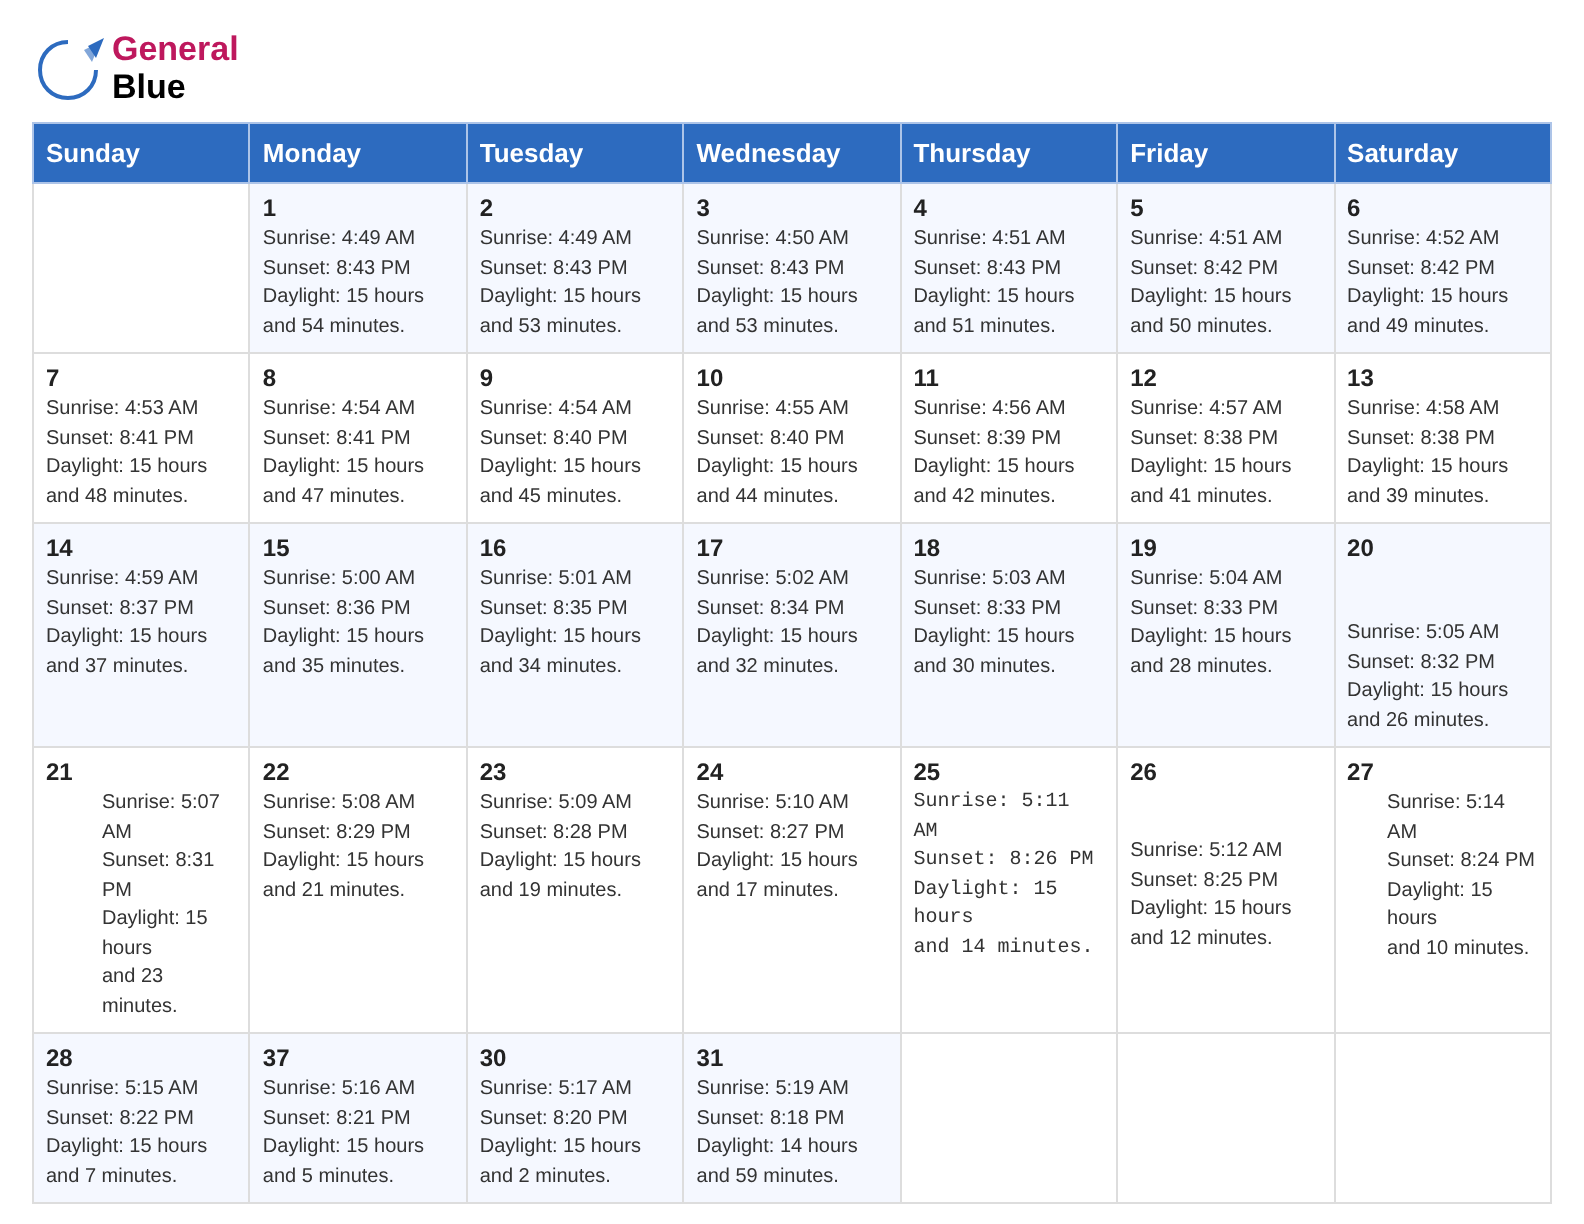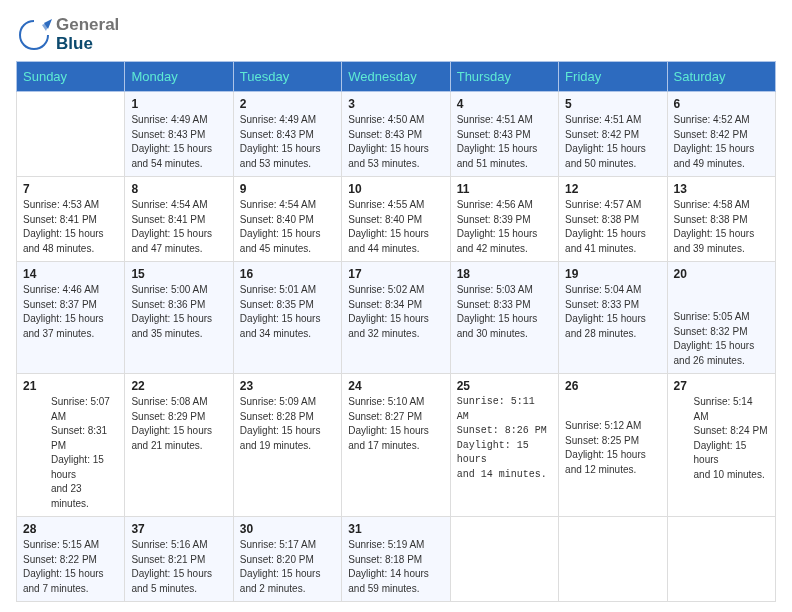--- a/index.html
+++ b/index.html
@@ -33,23 +33,23 @@
       font-size: 16px;
       color: #555;
     }
     table {
       width: 100%;
       border-collapse: collapse;
       border: 1px solid #ccc;
     }
     thead tr th {
       background-color: #2d6bbf;
-      color: #5eead4;
+      color: #ffffff;
       font-size: 13px;
-      font-weight: normal;
+      font-weight: bold;
       padding: 7px 6px;
       text-align: left;
       border: 1px solid #adc4e8;
     }
     tbody tr td {
       vertical-align: top;
       padding: 5px 6px;
       font-size: 10.5px;
       color: #222;
       border: 1px solid #ddd;
@@ -82,22 +82,22 @@
 <body>
 
 <div class="header-area">
   <div class="logo">
   <svg width="36" height="36" viewBox="0 0 36 36">
     <path d="M18 4 C10 4 4 10 4 18 C4 26 10 32 18 32 C26 32 32 26 32 18" fill="none" stroke="#2d6bbf" stroke-width="2"></path>
     <path d="M28 6 L36 2 L32 12 Z" fill="#2d6bbf"></path>
     <path d="M26 8 L34 4 L30 14 Z" fill="#2d6bbf" opacity="0.6"></path>
   </svg>
   <div>
-    <div style="font-size:17px; font-weight:bold; color:#737373; line-height:1.1;">General</div>
-    <div style="font-size:17px; font-weight:bold; color:#0c4a6e; line-height:1.1;">Blue</div>
+    <div style="font-size:17px; font-weight:bold; color:#be185d; line-height:1.1;">General</div>
+    <div style="font-size:17px; font-weight:bold; color:#000000; line-height:1.1;">Blue</div>
   </div>
 </div>
   <div class="title-area">
     <div class="month-title"></div>
     <div class="location-title"></div>
   </div>
 </div>
 
 <table>
   <thead>
@@ -204,21 +204,21 @@
           <span class="day-number">13</span>
           <div class="cell-text" style="white-space: pre-line;">Sunrise: 4:58 AM
 Sunset: 8:38 PM
 Daylight: 15 hours
 and 39 minutes.</div>
         </td>
       </tr>
       <tr>
         <td>
           <span class="day-number">14</span>
-          <div class="cell-text" style="white-space: pre-line;">Sunrise: 4:46 AM
+          <div class="cell-text" style="white-space: pre-line;">Sunrise: 4:59 AM
 Sunset: 8:37 PM
 Daylight: 15 hours
 and 37 minutes.</div>
         </td>
         <td>
           <span class="day-number">15</span>
           <div class="cell-text" style="white-space: pre-line;">Sunrise: 5:00 AM
 Sunset: 8:36 PM
 Daylight: 15 hours
 and 35 minutes.</div>

